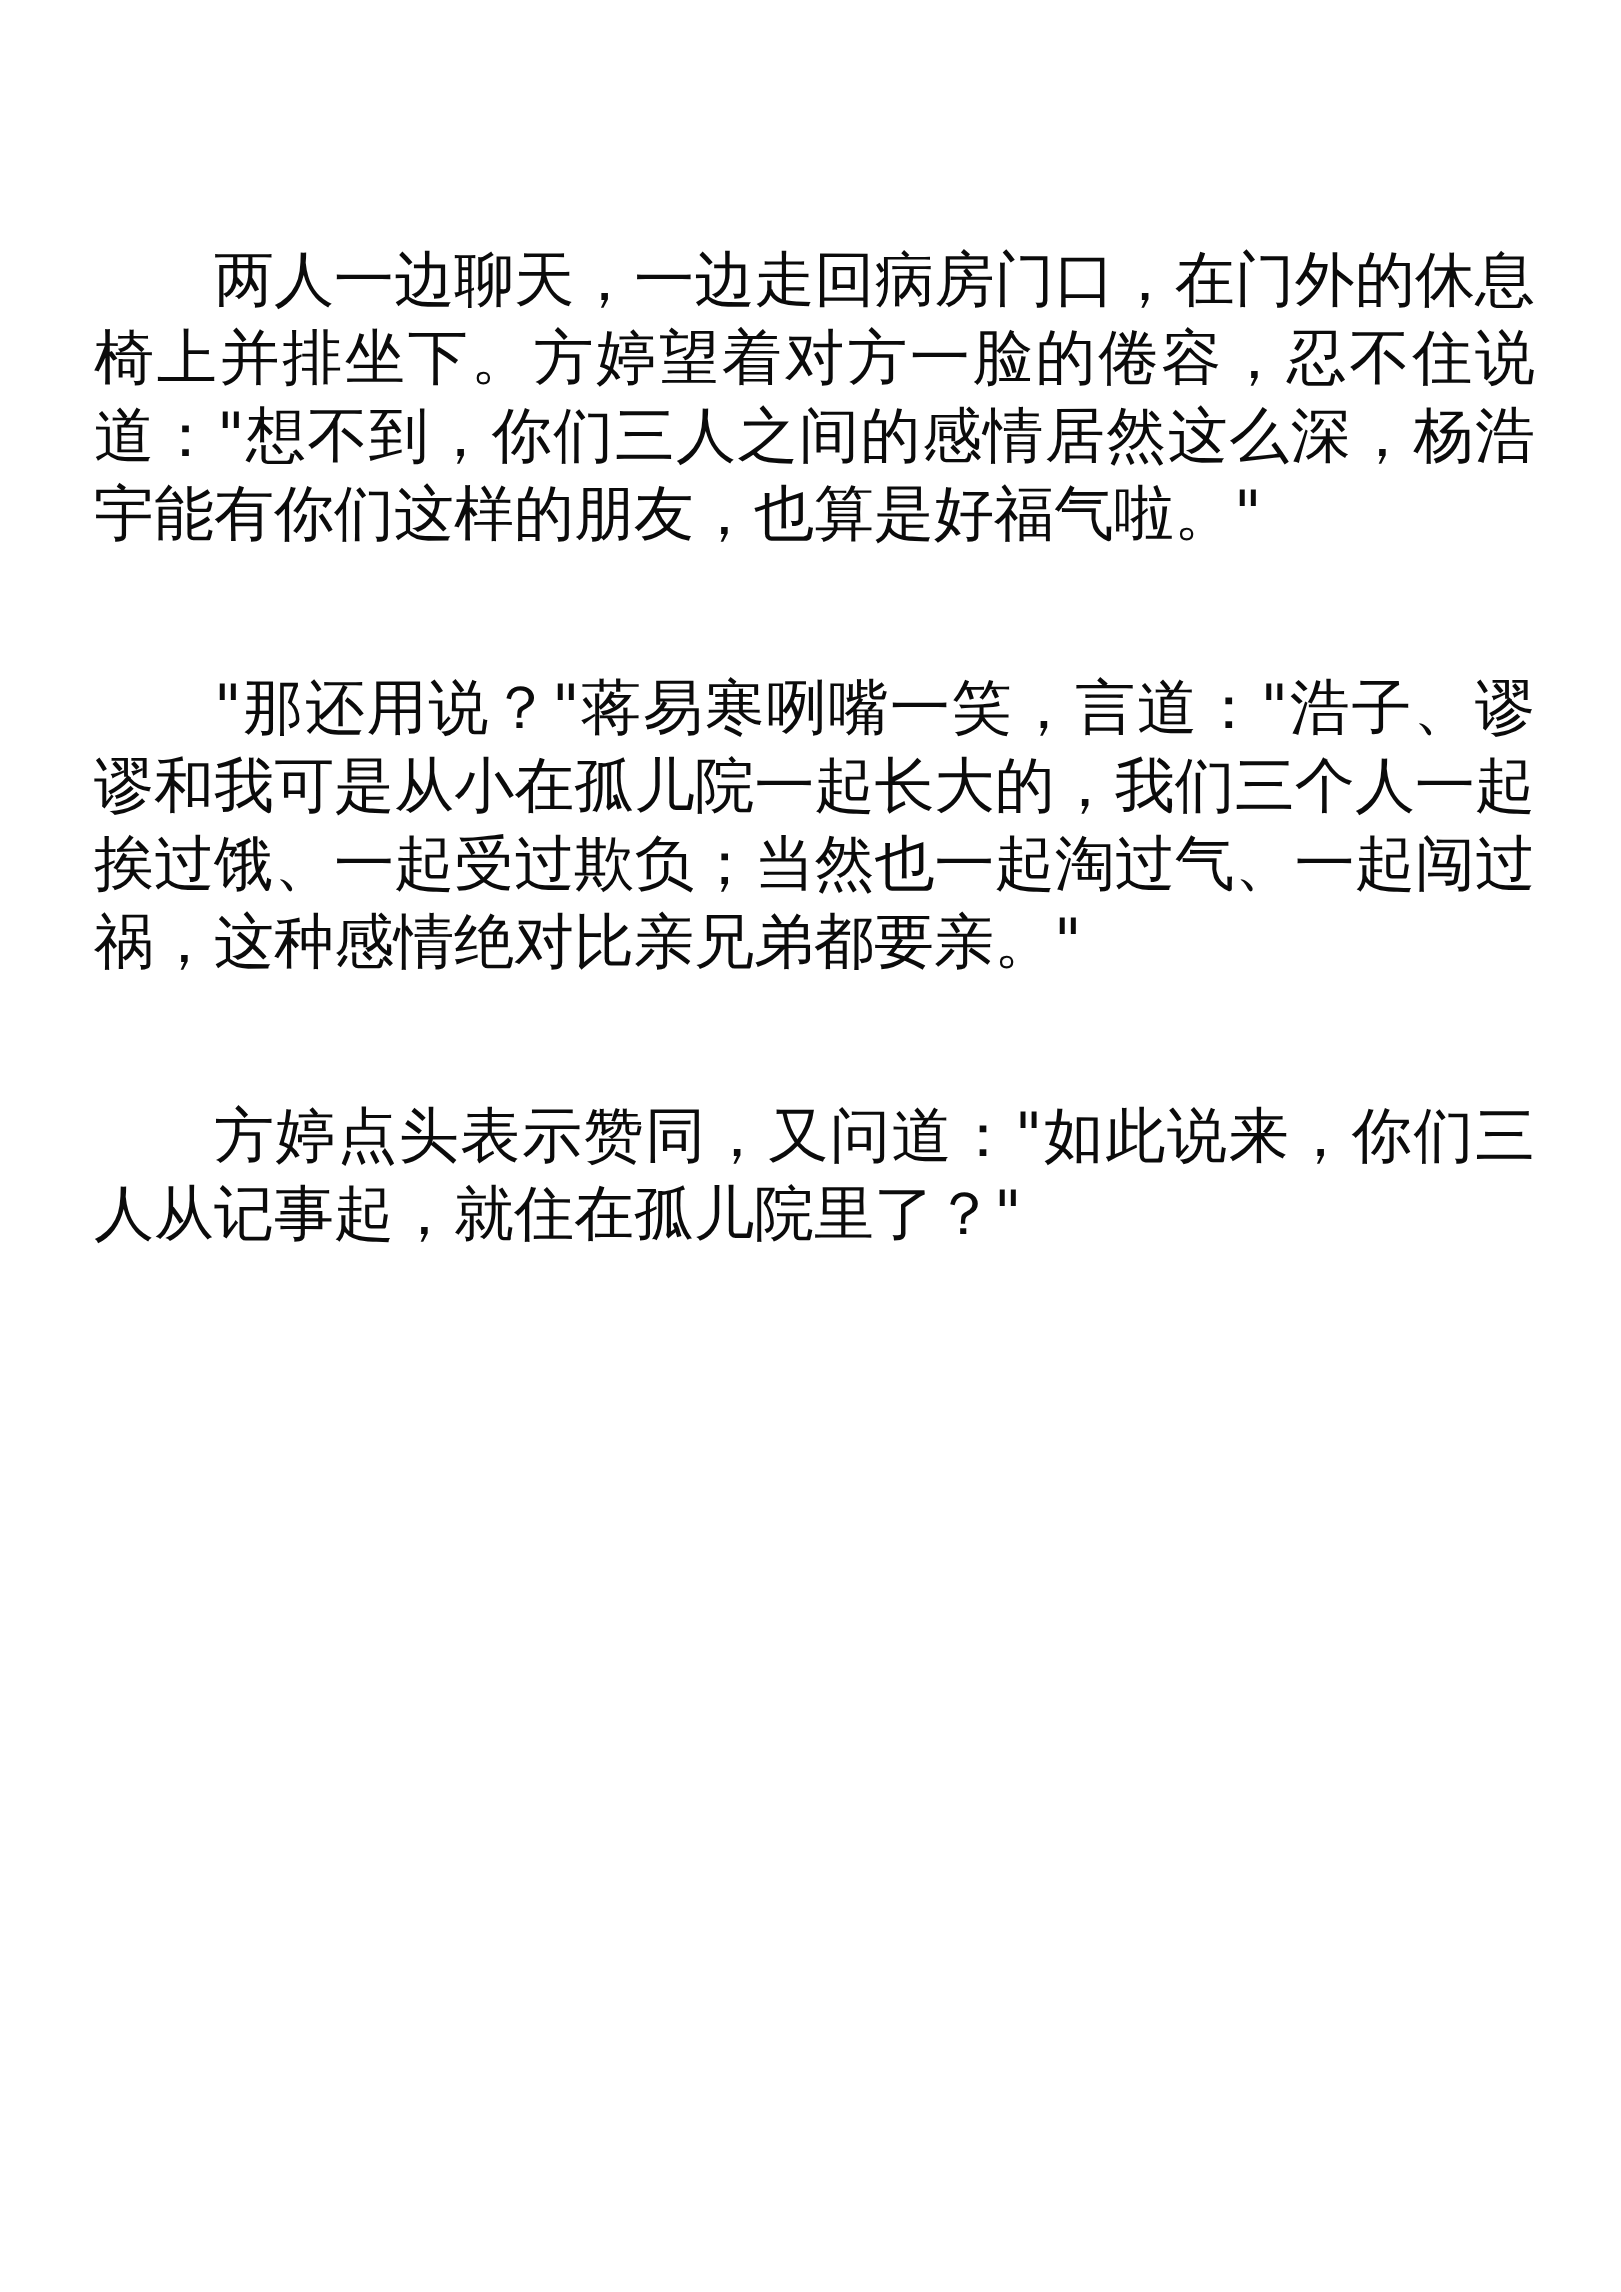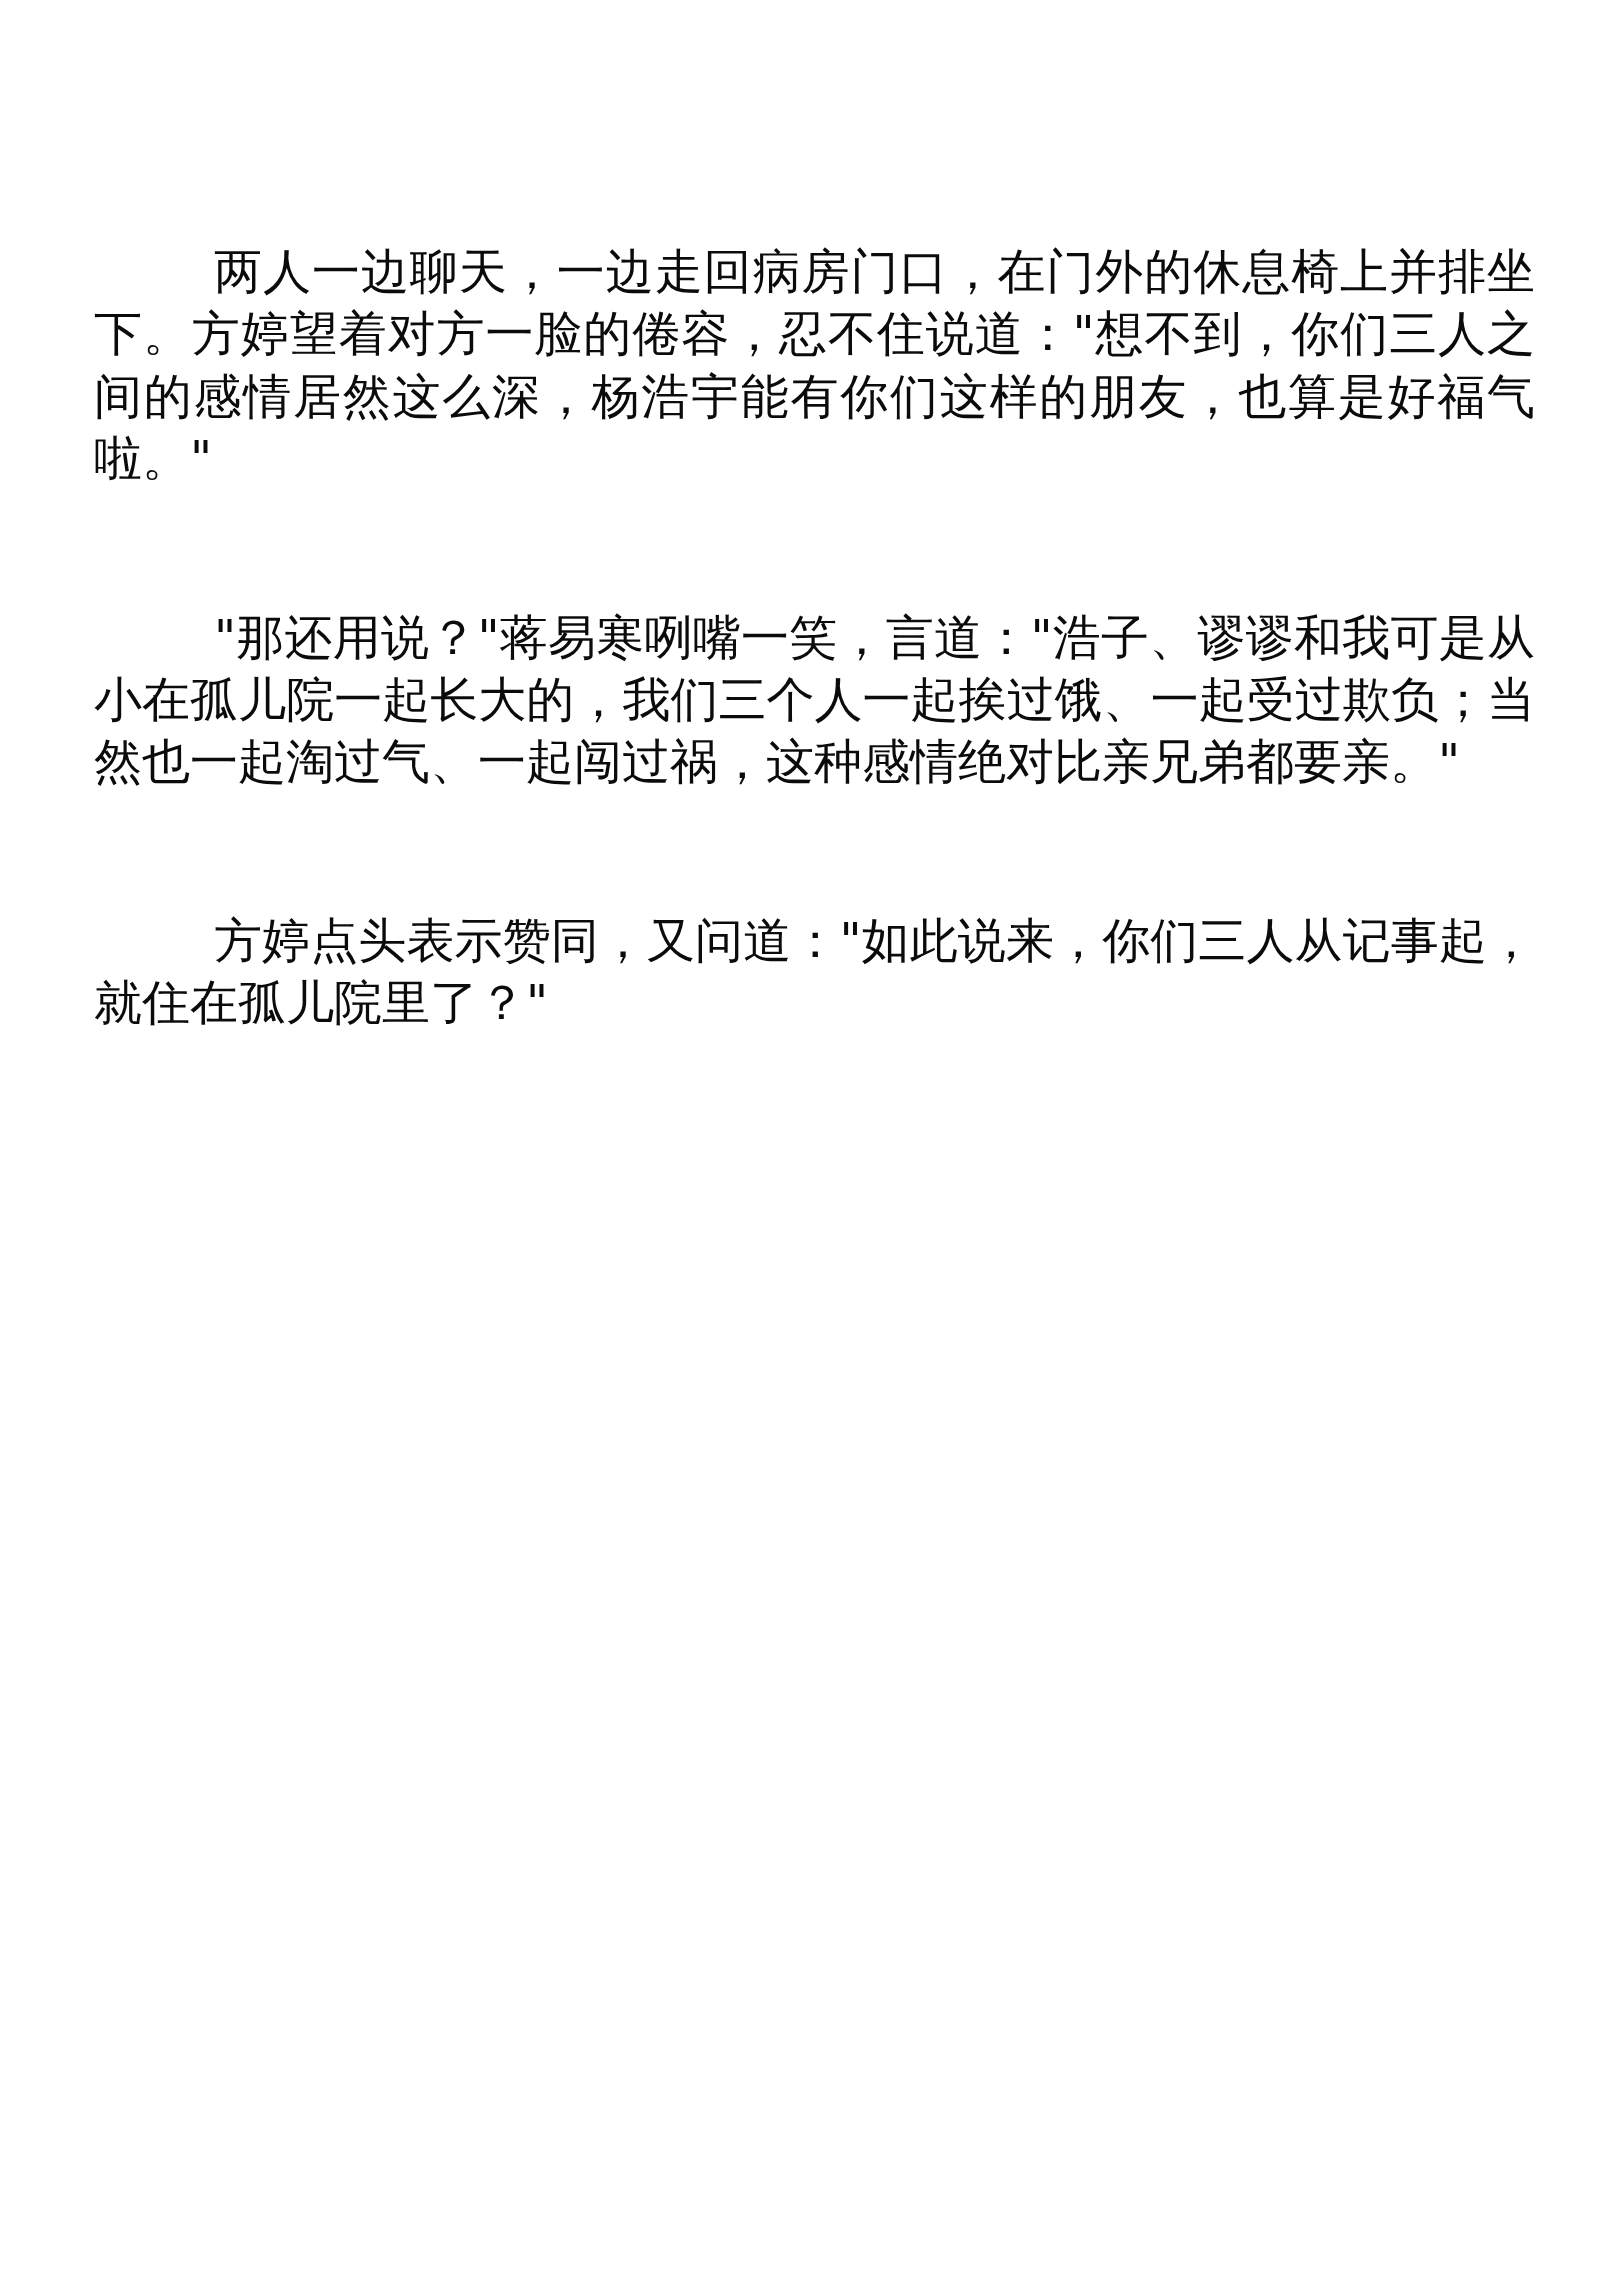--- a/index.html
+++ b/index.html
@@ -16,21 +16,21 @@
     overflow: hidden;
   }
   .content {
     position: absolute;
     left: 94px;
     top: 240px;
     width: 1441px;
   }
   .para {
     font-family: "DejaVu Sans", "Liberation Sans", sans-serif;
-    font-size: 48px;
+    font-size: 60px;
     line-height: 1.30;
     color: #0b0b0b;
     font-weight: 500;
     text-align: justify;
     text-justify: inter-character;
     margin: 0 0 116px 0;
     letter-spacing: 0px;
     text-indent: 120px;
     word-break: break-all;
   }

